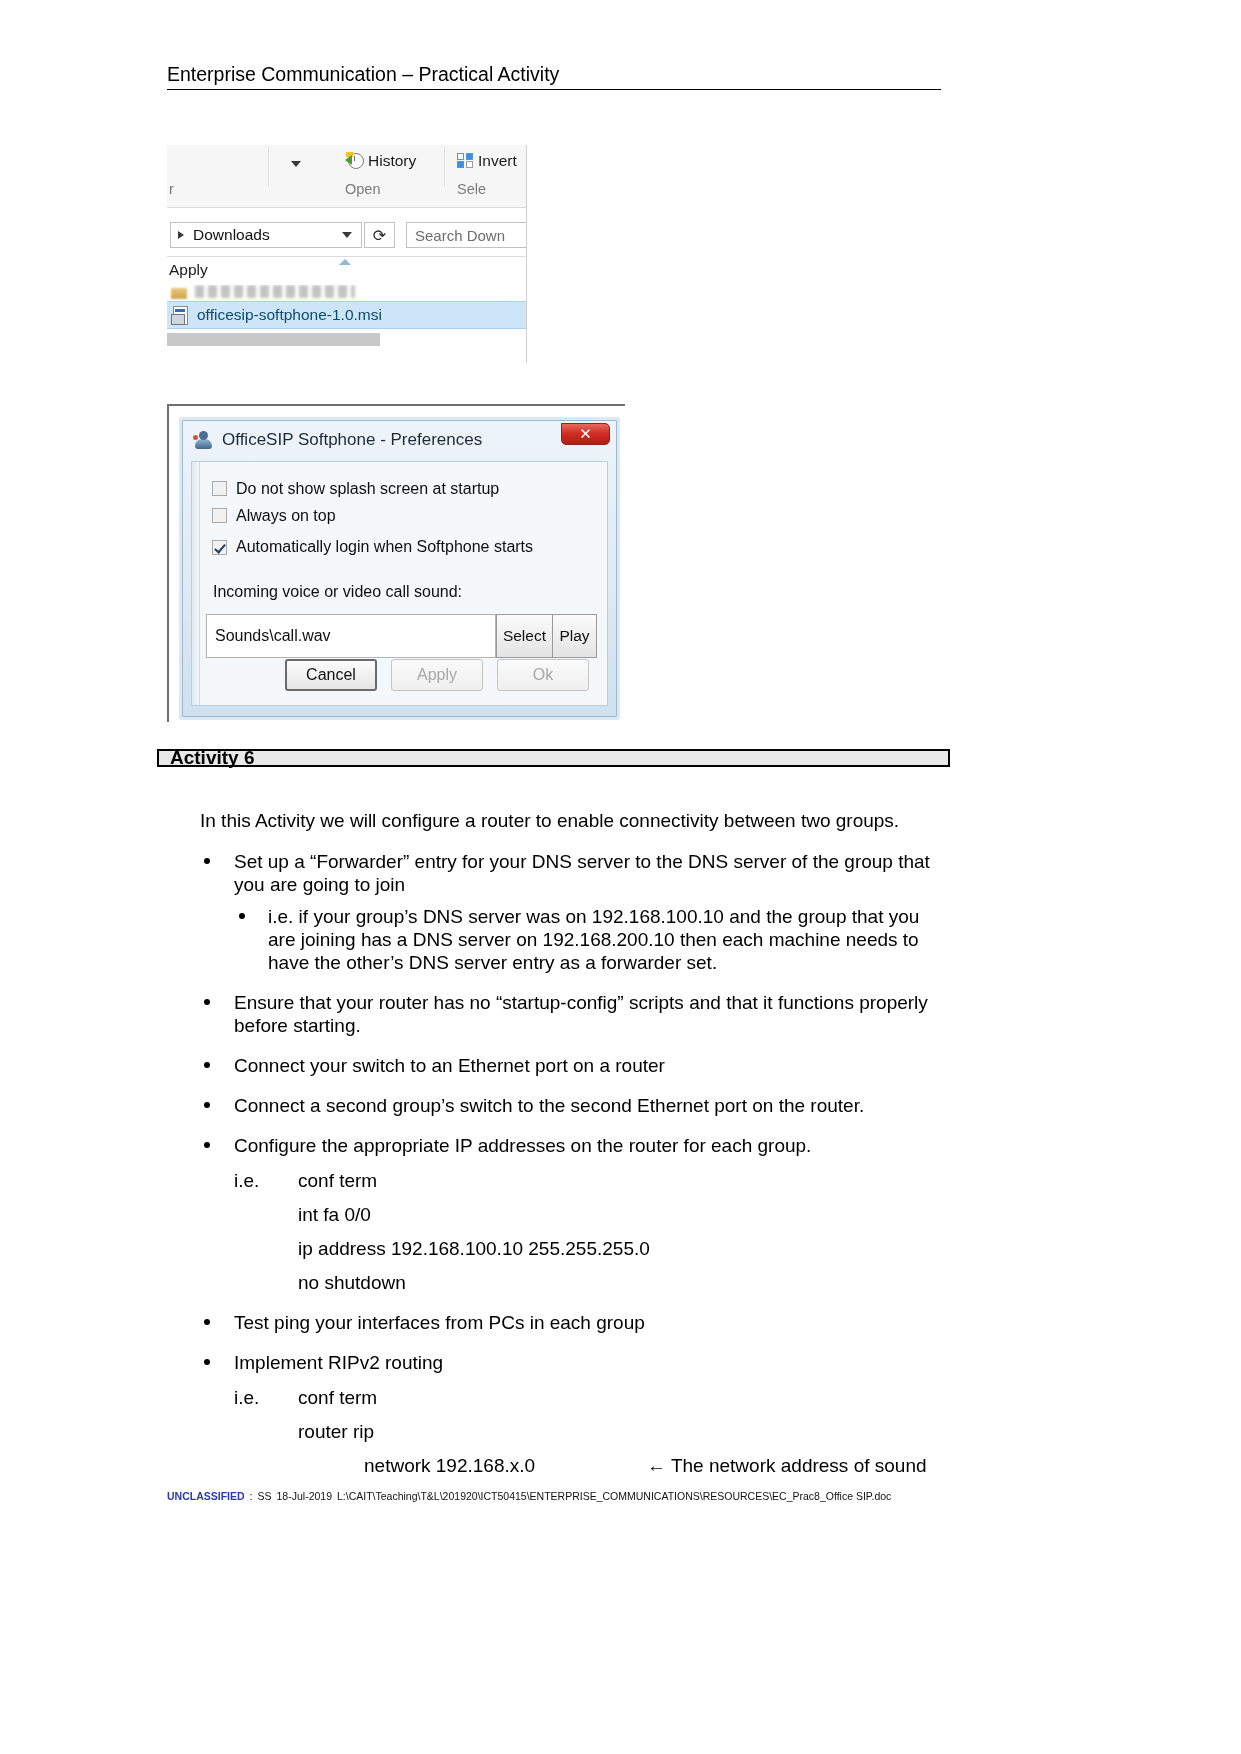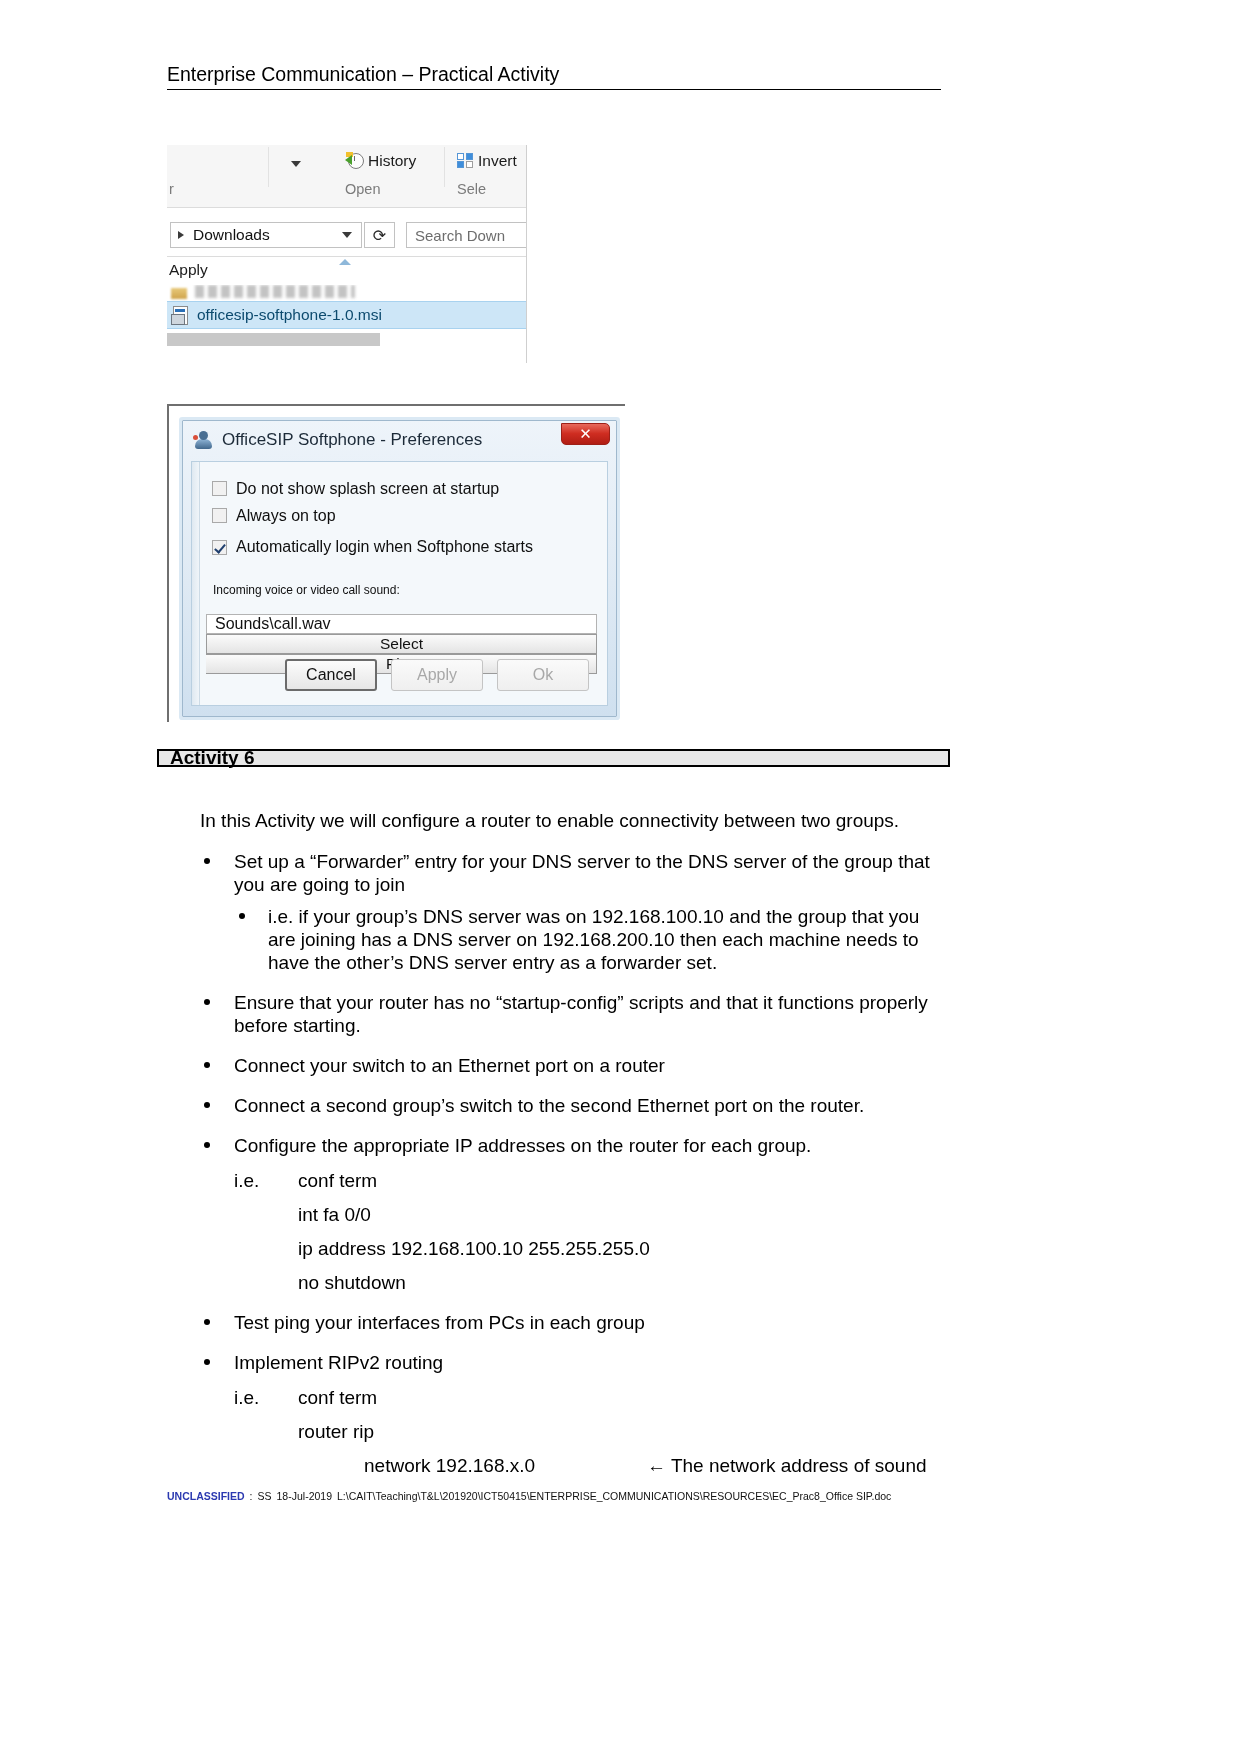--- a/index.html
+++ b/index.html
@@ -487,32 +487,31 @@
   .chk-label {
     margin-left: 9px;
     font-size: 16px;
     color: #0f0f0f;
     white-space: nowrap;
   }
   .prefs-sound-label {
     position: absolute;
     left: 21px;
     top: 121px;
-    font-size: 12px;
+    font-size: 16px;
     color: #0f0f0f;
   }
   .prefs-sound-row {
     position: absolute;
     left: 14px;
     top: 152px;
     right: 10px;
     display: flex;
     align-items: stretch;
     height: 44px;
-    flex-direction: column;
   }
   .sound-input {
     flex: 1;
     border: 1px solid #b3b3b3;
     background: #ffffff;
     display: flex;
     align-items: center;
     box-sizing: border-box;
   }
   .sound-input span {

